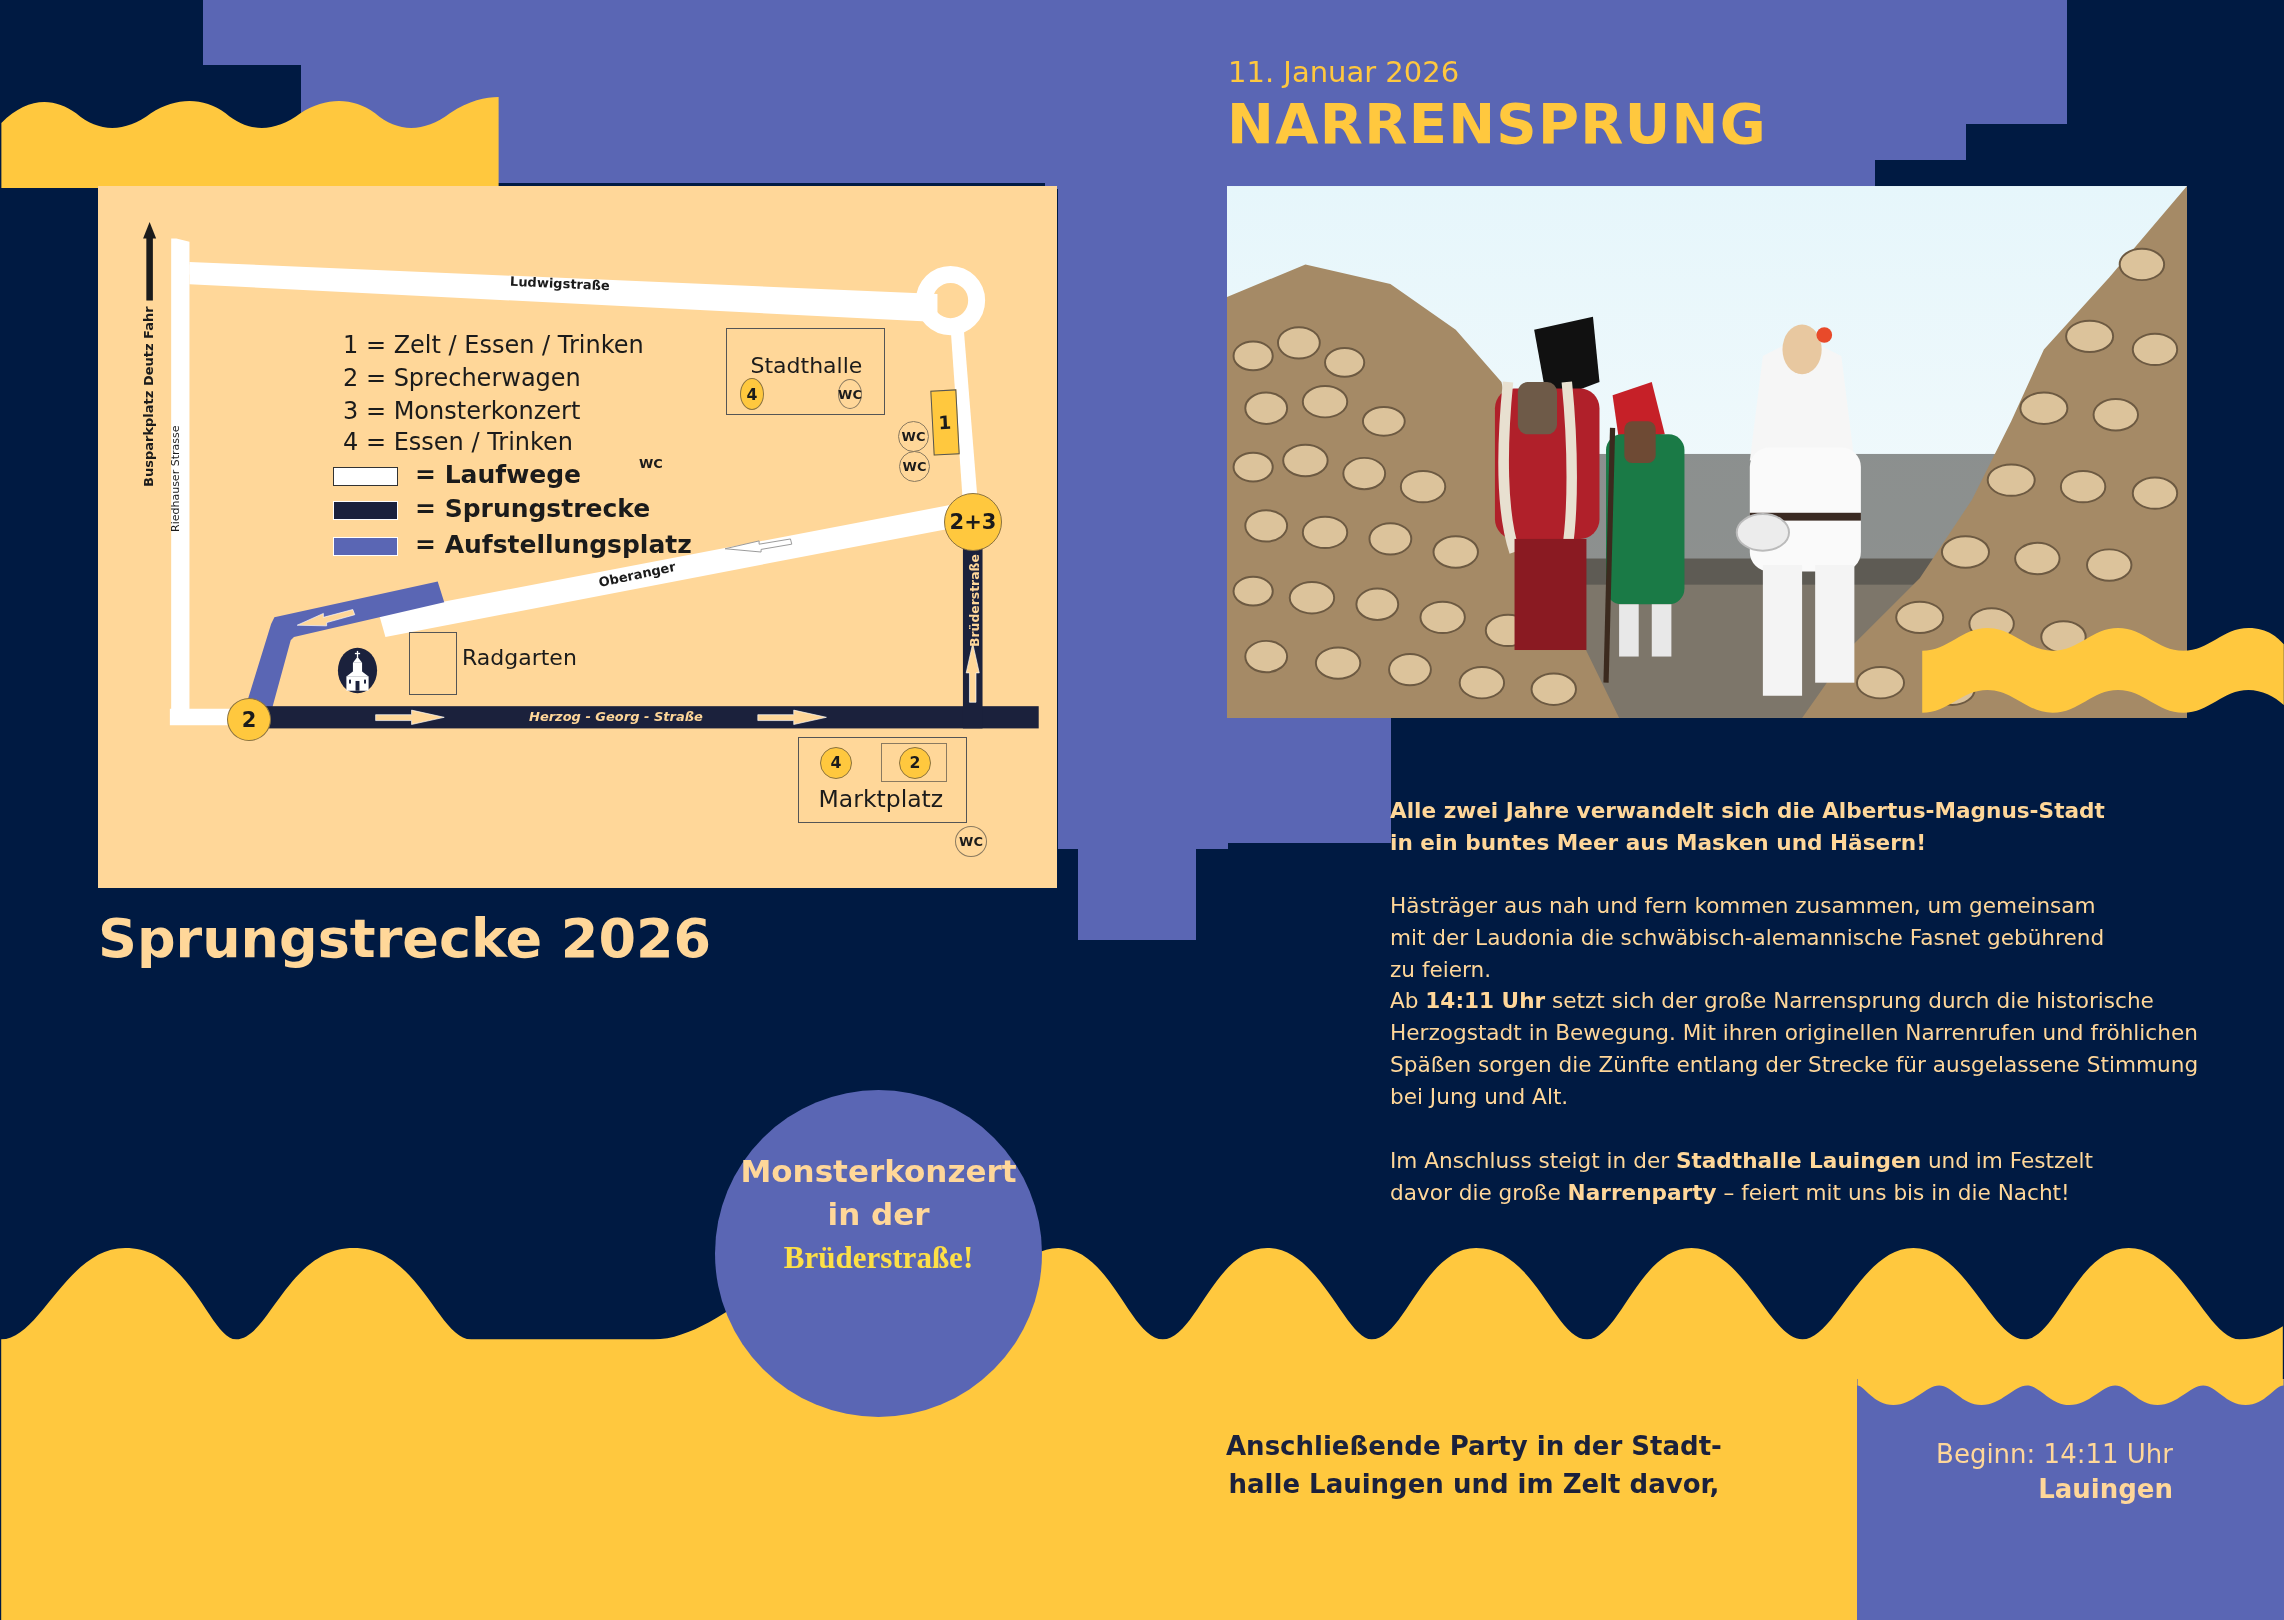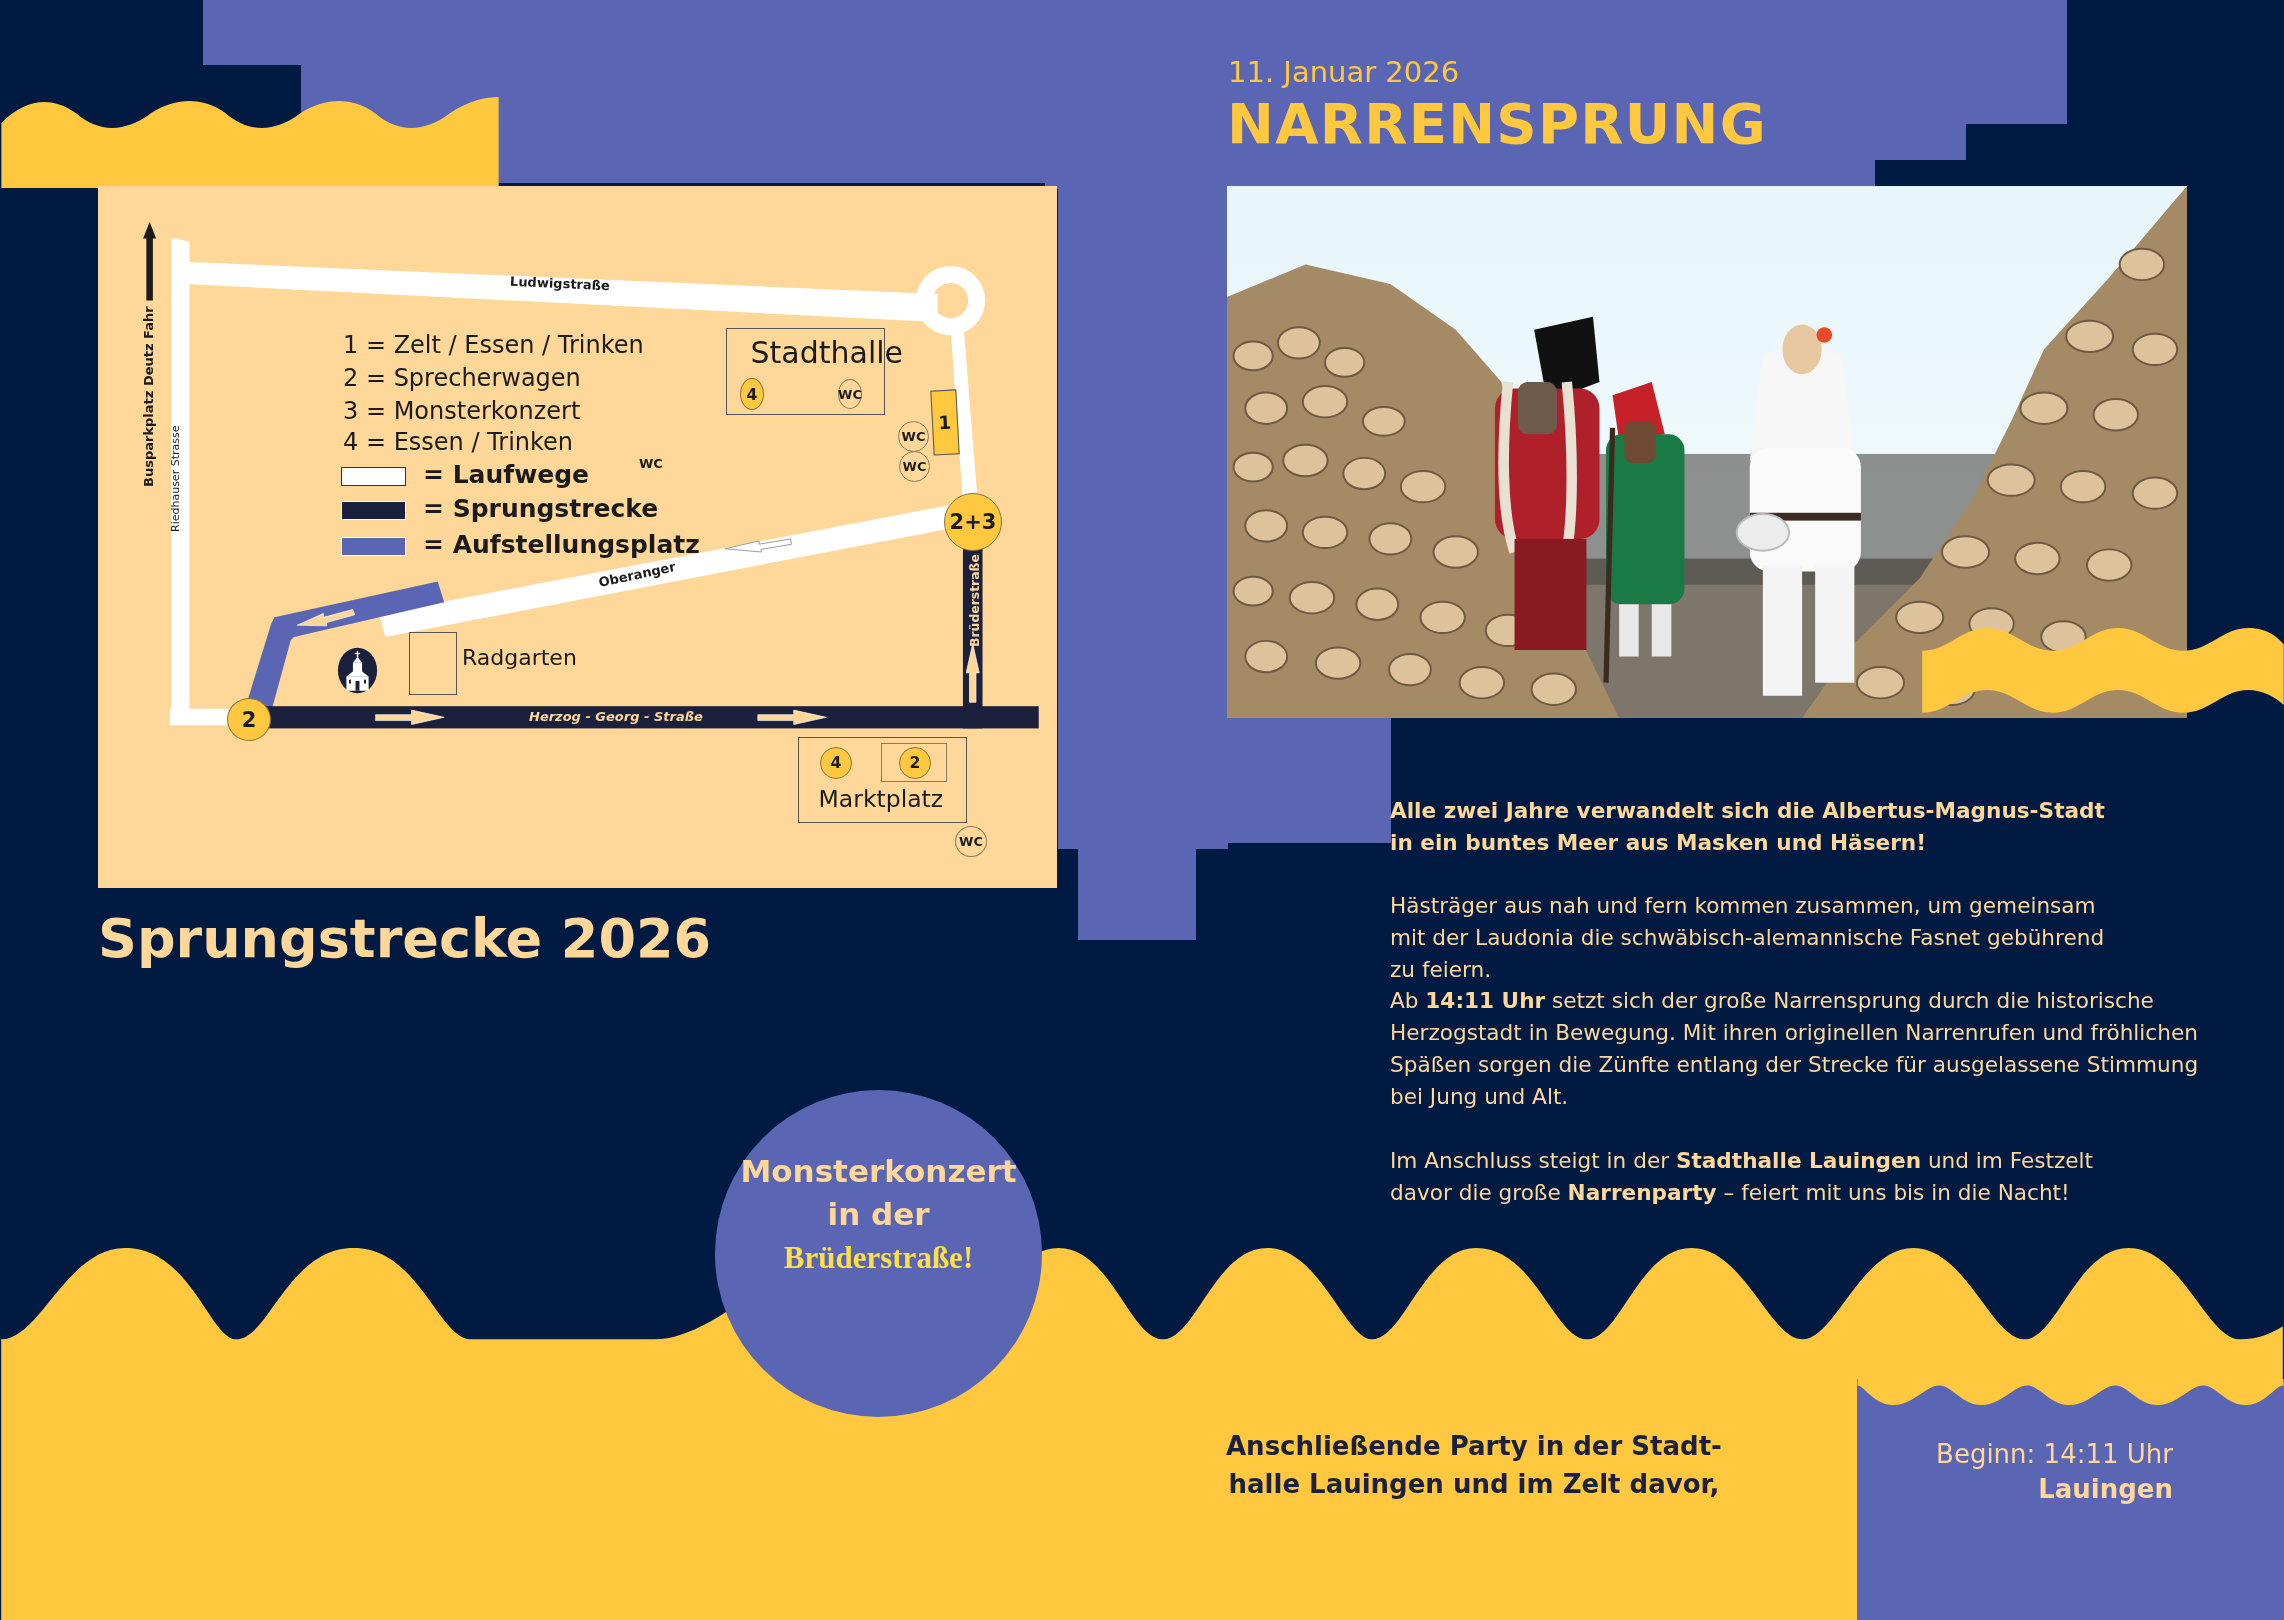--- a/index.html
+++ b/index.html
@@ -4,21 +4,21 @@
 <style>
   html,body{margin:0;padding:0;}
   body{width:2284px;height:1620px;position:relative;overflow:hidden;background:#001a42;font-family:"Liberation Sans",sans-serif;}
   .abs{position:absolute;}
   .blue{background:#5a66b4;}
   .yellow{background:#ffc83e;}
   .peach{background:#ffd799;}
   svg{display:block;}
   .map-text{font-family:"DejaVu Sans",sans-serif;color:#1b1b1b;}
   .legend-line{position:absolute;left:245px;font-size:24px;color:#1b1b1b;font-family:"DejaVu Sans",sans-serif;white-space:nowrap;}
-  .legend-key{position:absolute;left:243px;white-space:nowrap;font-size:25px;font-weight:bold;color:#1b1b1b;font-family:"DejaVu Sans",sans-serif;}
+  .legend-key{position:absolute;left:235px;white-space:nowrap;font-size:25px;font-weight:bold;color:#1b1b1b;font-family:"DejaVu Sans",sans-serif;}
   .swatch{display:inline-block;width:63px;height:17px;border:1.3px solid #333;vertical-align:middle;margin-right:17px;}
   .badge{position:absolute;border-radius:50%;background:#ffc83e;border:1px solid #8a7240;color:#1b1b1b;font-weight:bold;font-family:"DejaVu Sans",sans-serif;display:flex;align-items:center;justify-content:center;}
   .wc{position:absolute;border-radius:50%;border:1px solid #8a7a60;color:#1b1b1b;font-weight:bold;font-family:"DejaVu Sans",sans-serif;font-size:13px;display:flex;align-items:center;justify-content:center;}
   .box{position:absolute;border:1.3px solid #555;}
   .body-text{color:#ffd799;font-family:"DejaVu Sans",sans-serif;font-size:21.6px;line-height:32px;}
   .body-text b{font-weight:bold;}
   .photo{overflow:hidden;}
 </style>
 </head>
 <body>
@@ -88,21 +88,21 @@
     <span class="swatch" style="background:#ffffff;"></span><span>= Laufwege</span>
   </div>
   <div class="legend-key" style="top:308px;">
     <span class="swatch" style="background:#1b213c;border-color:#fff;"></span><span>= Sprungstrecke</span>
   </div>
   <div class="legend-key" style="top:344px;">
     <span class="swatch" style="background:#5a66b4;border-color:#fff;"></span><span>= Aufstellungsplatz</span>
   </div>
 
   <div class="box" style="left:628px;top:142px;width:157px;height:85px;">
-    <div class="abs map-text" style="left:23.5px;top:6px;font-size:30px;">Stadthalle</div>
+    <div class="abs map-text" style="left:23.5px;top:24px;font-size:22px;">Stadthalle</div>
     <div class="badge" style="left:13px;top:49px;width:22px;height:30px;font-size:15.7px;">4</div>
     <div class="wc" style="left:111px;top:50px;width:22px;height:28px;">WC</div>
   </div>
 
   <div class="abs yellow" style="left:834px;top:204px;width:23.5px;height:63px;border:1px solid #555;transform:rotate(-3deg);display:flex;align-items:center;justify-content:center;">
     <span style="font-weight:bold;font-size:18.3px;color:#1b1b1b;font-family:'DejaVu Sans',sans-serif;">1</span>
   </div>
   <div class="wc" style="left:800px;top:235px;width:29px;height:29px;">WC</div>
   <div class="wc" style="left:801px;top:265px;width:29px;height:29px;">WC</div>
   <div class="abs map-text" style="left:541px;top:270px;font-size:13px;font-weight:bold;">WC</div>

